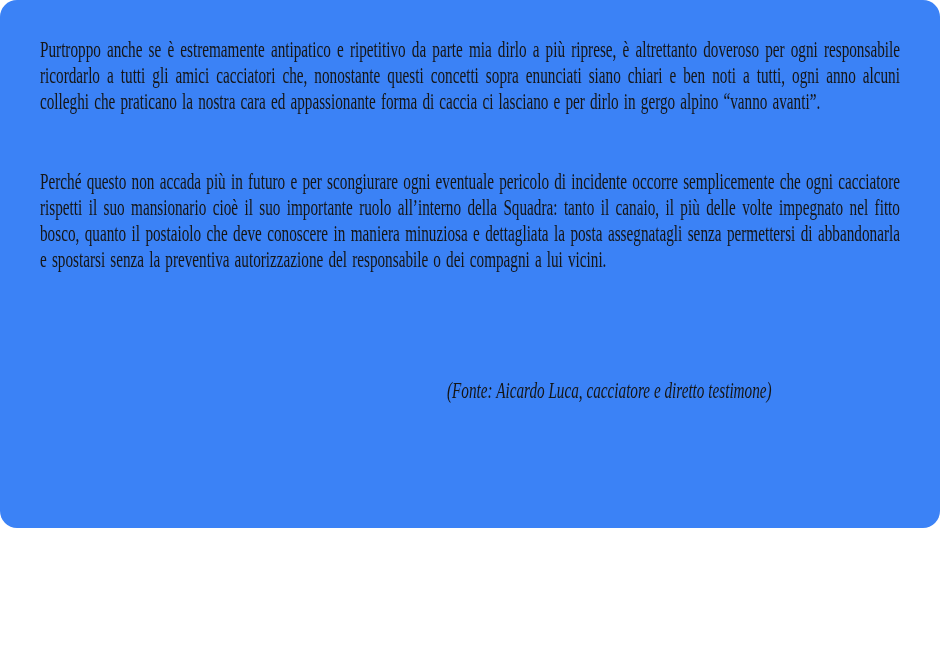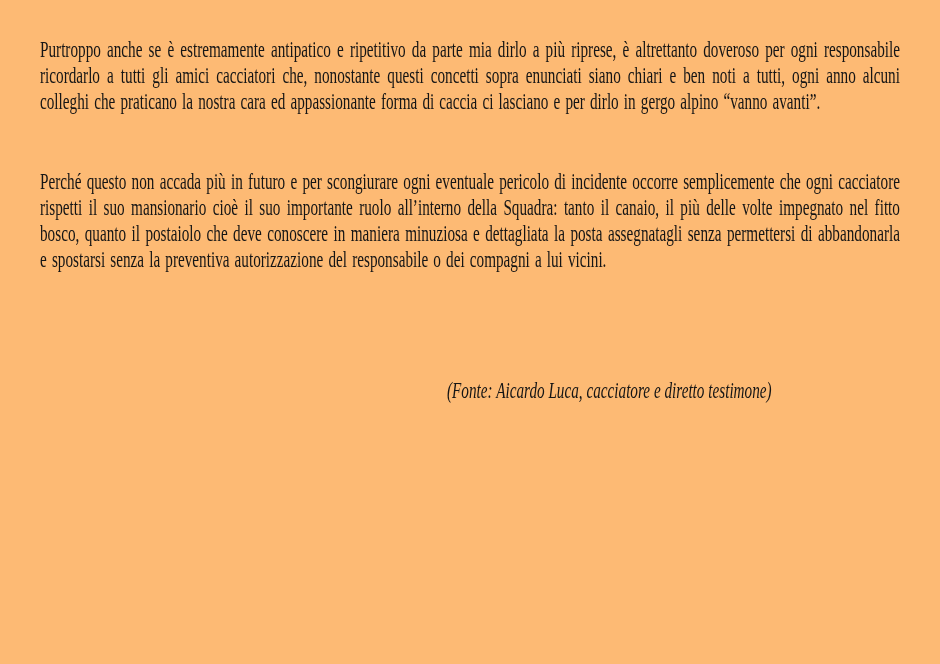--- a/index.html
+++ b/index.html
@@ -3,25 +3,26 @@
 <meta charset="utf-8">
 <style>
   html, body {
     margin: 0;
     padding: 0;
     background: #ffffff;
   }
   .page {
     position: relative;
     width: 940px;
-    height: 664px;
-    background: #fdba74;
+    height: 528px;
+    background: #3b82f6;
     overflow: hidden;
     font-family: "Liberation Serif", serif;
     color: #151515;
+    border-radius: 17px;
   }
   
   .para {
     position: absolute;
     left: 40px;
     width: 1300px;               
     transform: scaleX(0.6615);
     transform-origin: 0 0;
     font-size: 23px;
     line-height: 26px;

